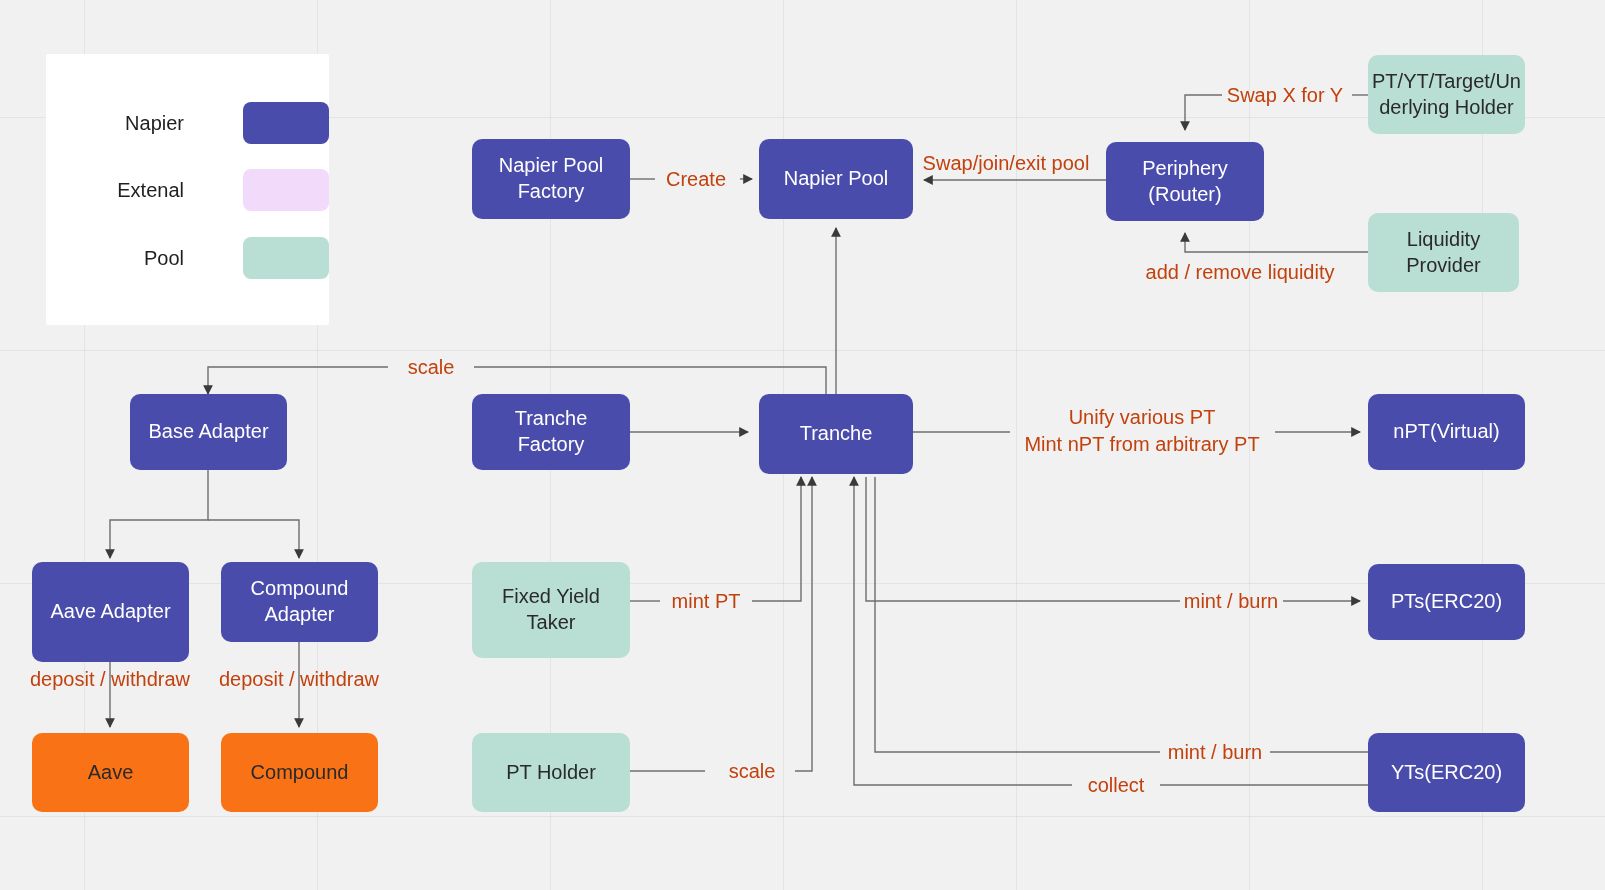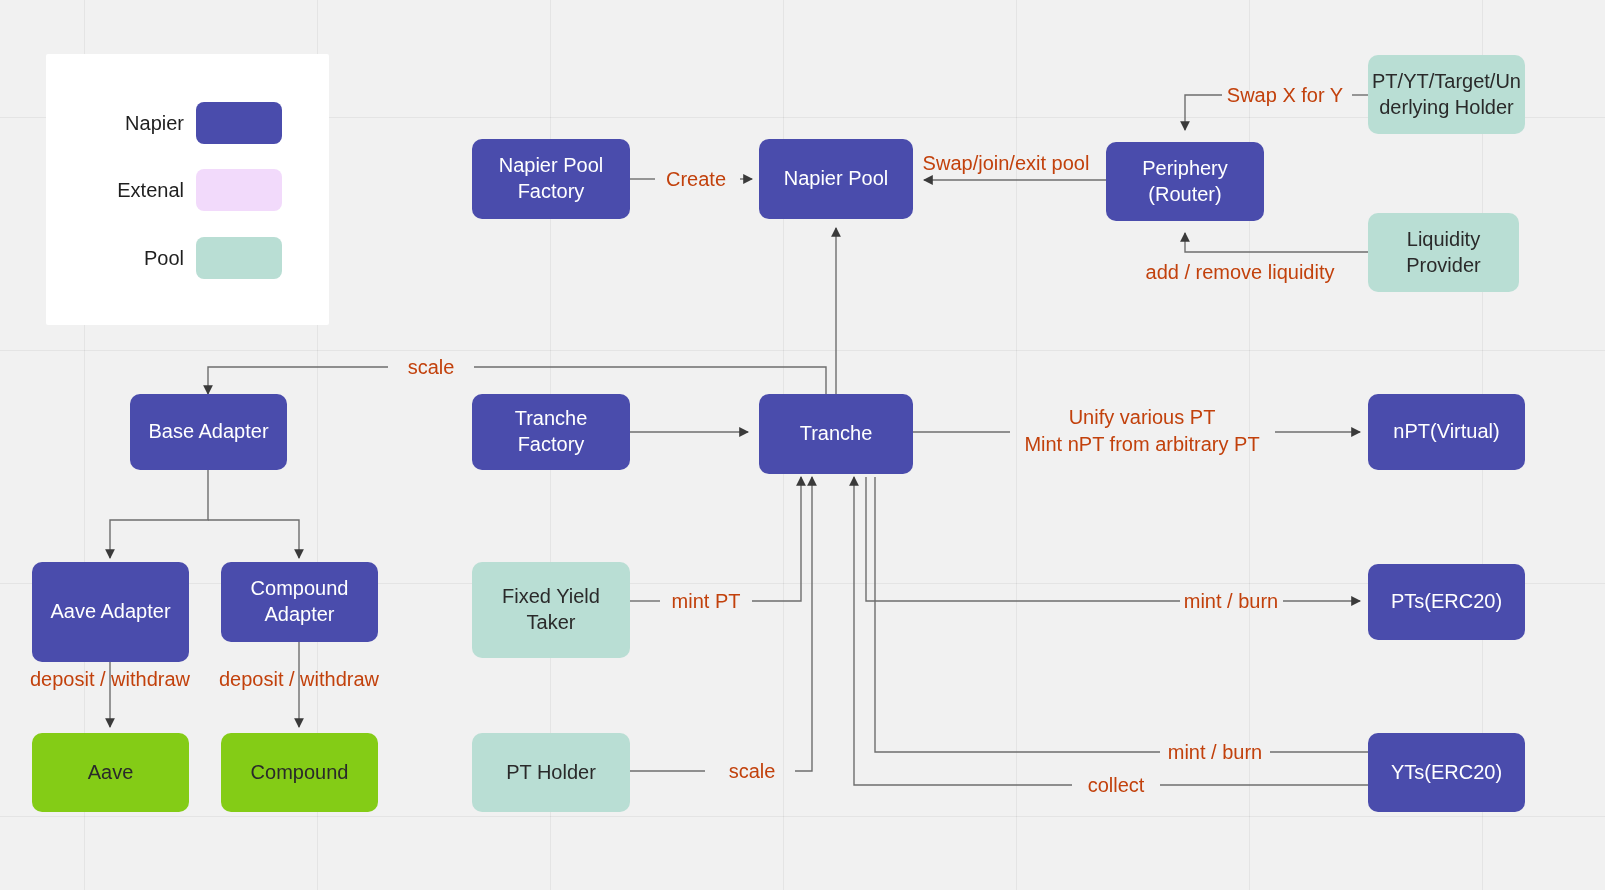--- a/index.html
+++ b/index.html
@@ -36,21 +36,21 @@
     display: flex;
     align-items: center;
     justify-content: center;
     text-align: center;
     line-height: 1.28;
     font-size: 20px;
     padding: 4px 8px;
     white-space: pre-line;
   }
   .node.napier { background: #4a4cac; color: #ffffff; }
-  .node.external { background: #84cc16; color: #2a2a2a; }
+  .node.external { background: #f97316; color: #2a2a2a; }
   .node.user { background: #b9ded4; color: #2a2a2a; }
 
   .edge-label {
     position: absolute;
     font-size: 20px;
     color: #c2410c;
     white-space: pre-line;
     line-height: 1.35;
     text-align: center;
     transform: translate(-50%, -50%);
@@ -67,20 +67,21 @@
     background: #ffffff;
     border-radius: 2px;
   }
   .legend-row {
     position: absolute;
     left: 0;
     width: 100%;
     height: 44px;
     display: flex;
     align-items: center;
+    justify-content: space-between;
   }
   .legend-label {
     width: 150px;
     text-align: right;
     padding-right: 12px;
     font-size: 20px;
     color: #1f1f1f;
     box-sizing: border-box;
   }
   .legend-swatch {

